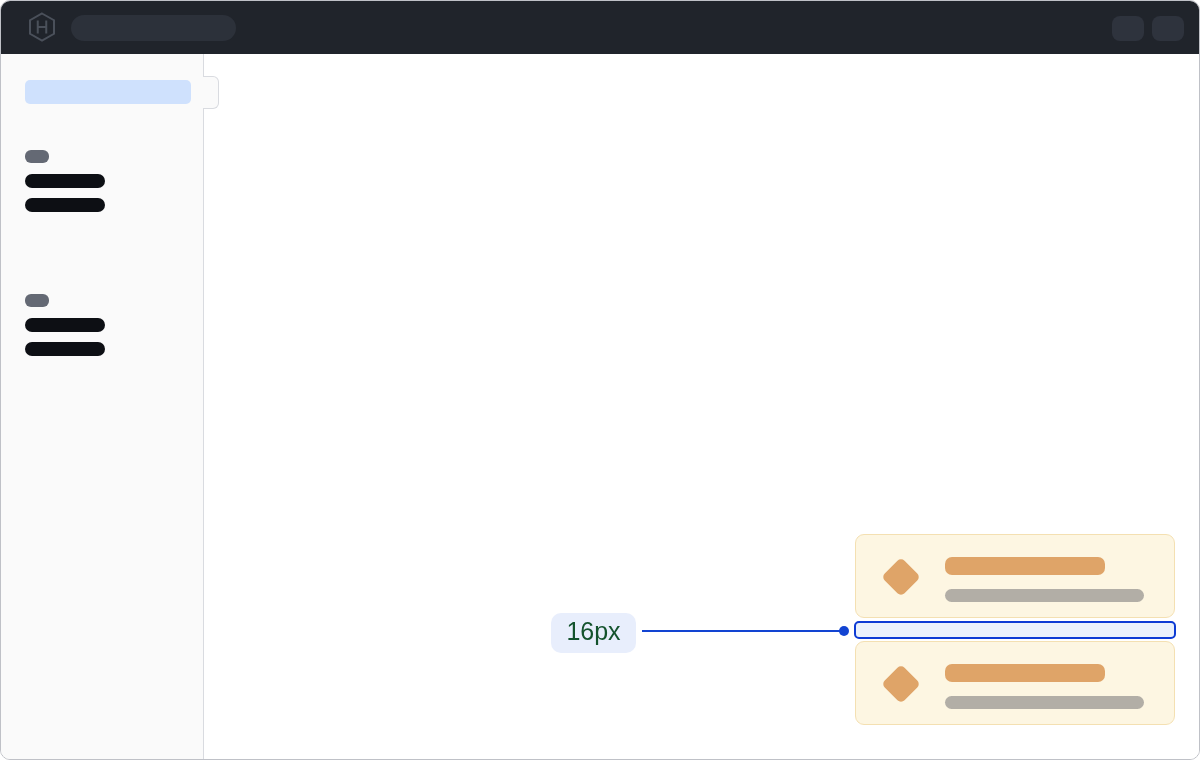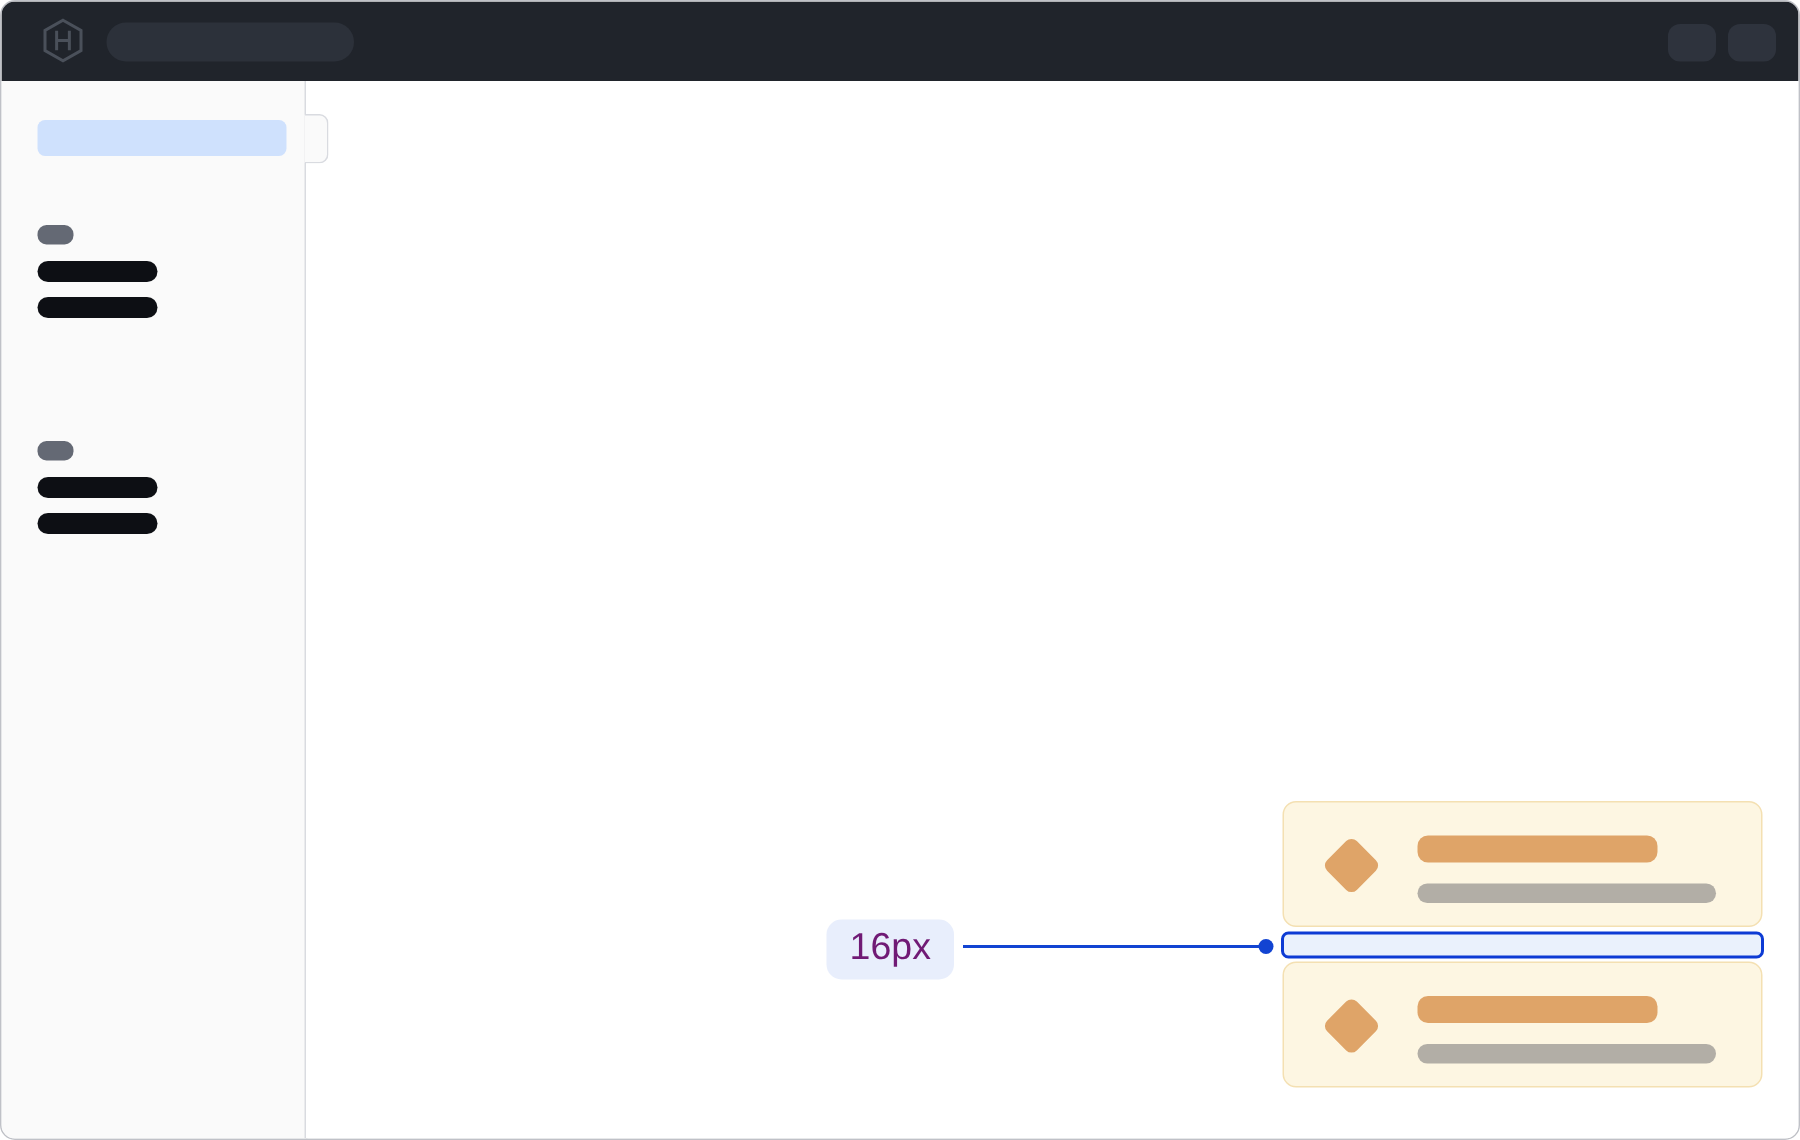--- a/index.html
+++ b/index.html
@@ -160,21 +160,21 @@
     border-radius: 50%;
     background: #1244d2;
     z-index: 4;
   }
   .ann-label {
     position: absolute;
     left: 550px; top: 612px;
     width: 85px; height: 40px;
     border-radius: 10px;
     background: #e8eefc;
-    color: #701a75;
+    color: #14532d;
     font-size: 25px;
     font-weight: 500;
     line-height: 36px;
     text-align: center;
     z-index: 4;
   }
 </style>
 </head>
 <body>
 

